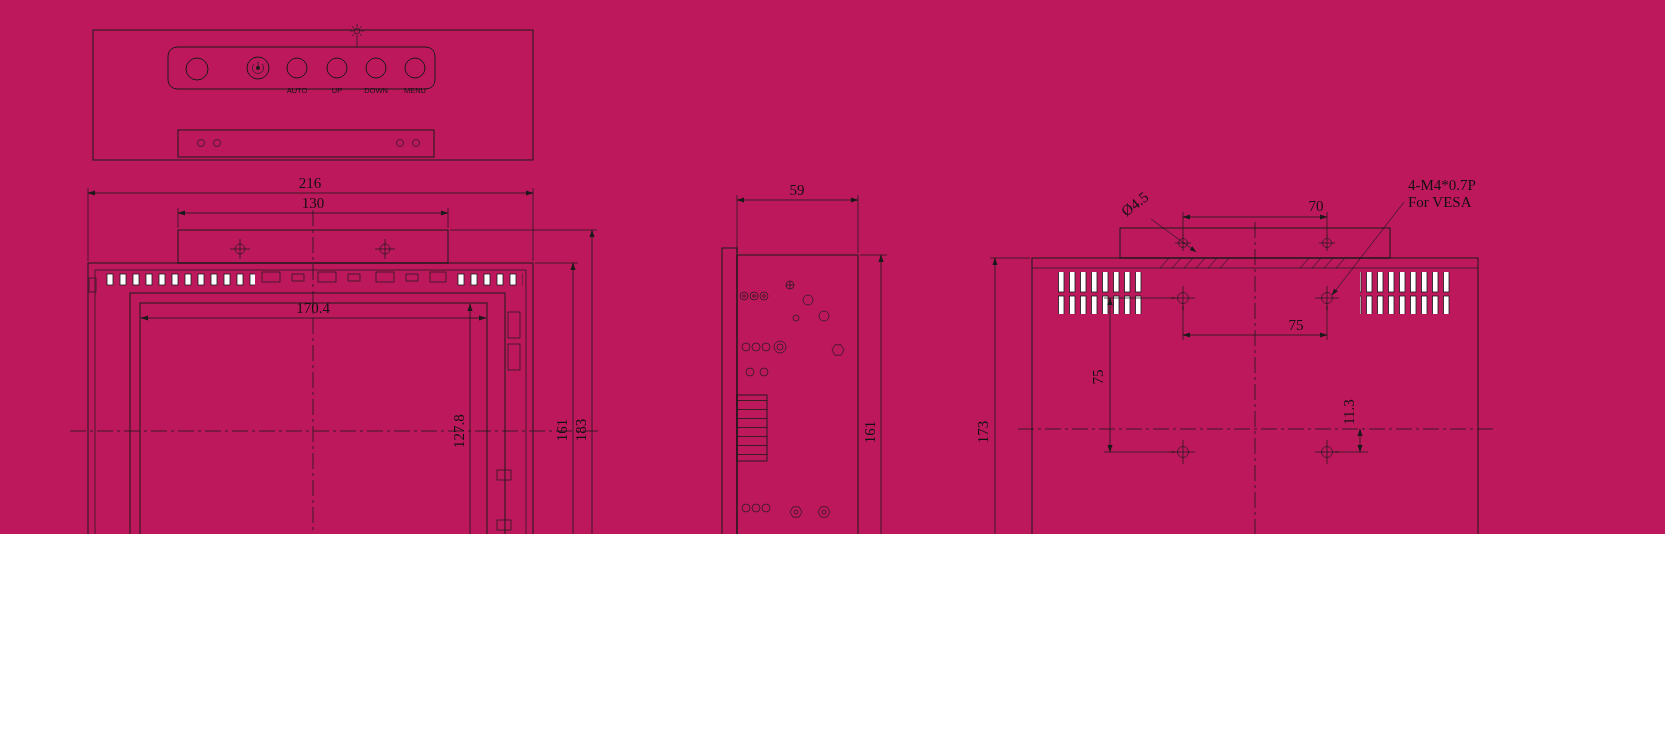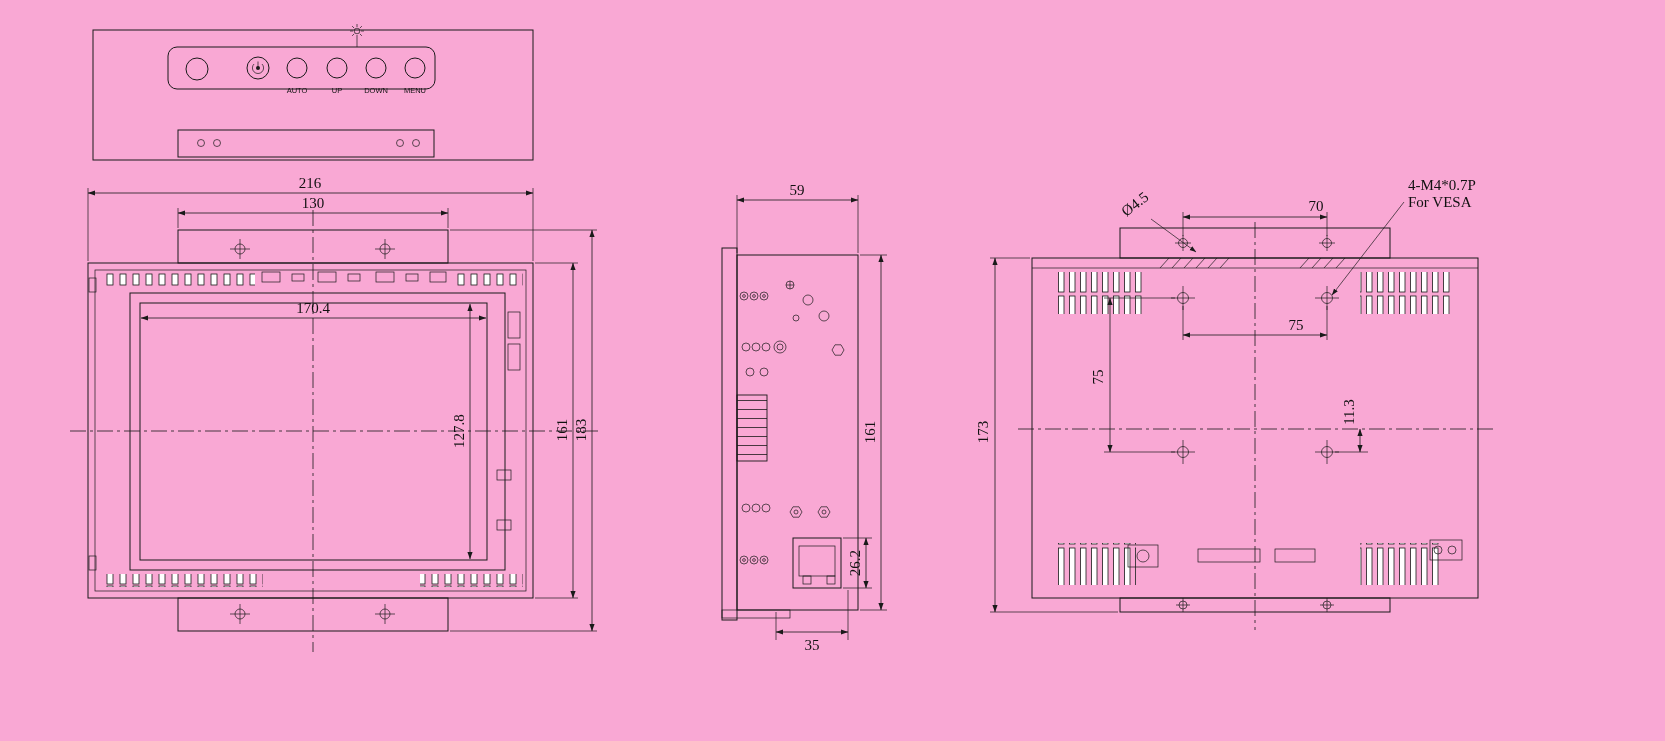--- a/index.html
+++ b/index.html
@@ -1,16 +1,16 @@
 <!DOCTYPE html>
 <html><head>
 <meta charset="utf-8">
 <style>
   html,body{margin:0;padding:0;background:#ffffff;}
-  .page{width:1665px;height:741px;background:#f9a8d4;position:relative;overflow:hidden;}
+  .page{width:1665px;height:534px;background:#be185d;position:relative;overflow:hidden;}
   .ln{fill:none;stroke:#1a1a1a;stroke-width:1;}
   .thin{fill:none;stroke:#1a1a1a;stroke-width:.7;}
   .dim{fill:none;stroke:#1a1a1a;stroke-width:.8;}
   .cl{fill:none;stroke:#1a1a1a;stroke-width:.8;stroke-dasharray:16 4 3 4;}
   text.d{font-family:"Liberation Serif",serif;font-size:15px;fill:#111;}
   text.s{font-family:"Liberation Sans",sans-serif;font-size:7.5px;fill:#111;}
   .mid{text-anchor:middle;}
 </style>
 </head>
 <body>

